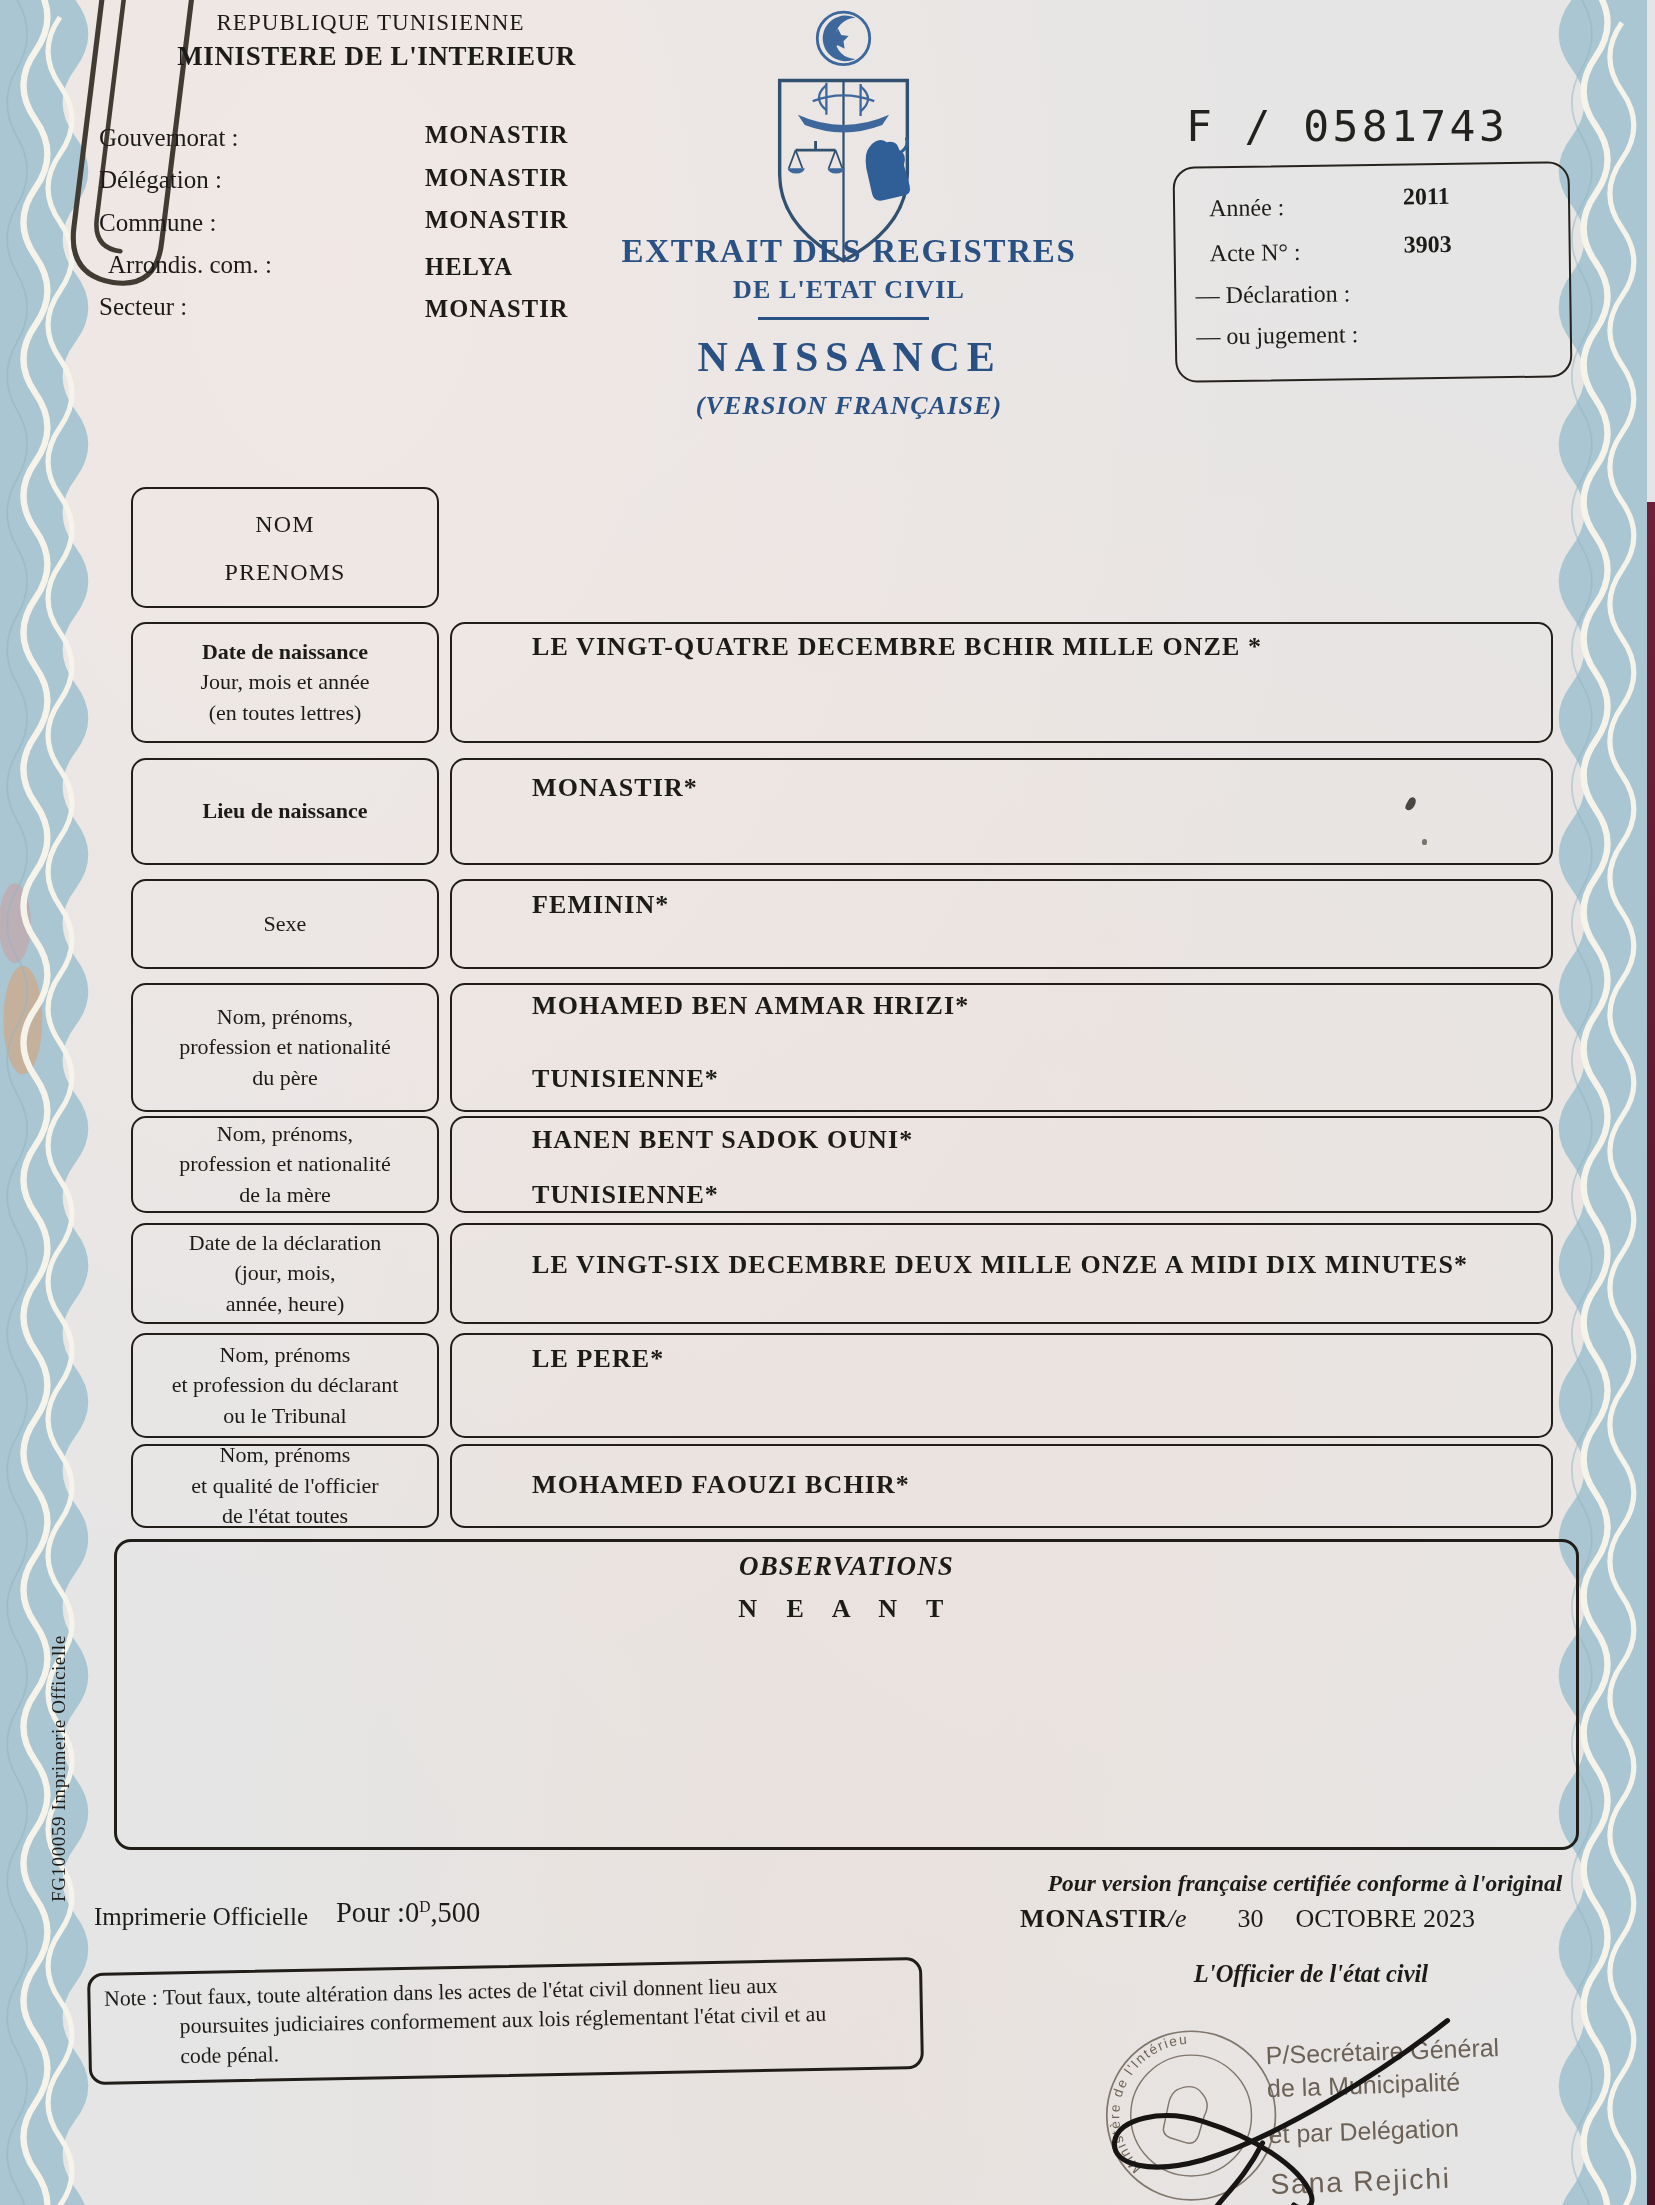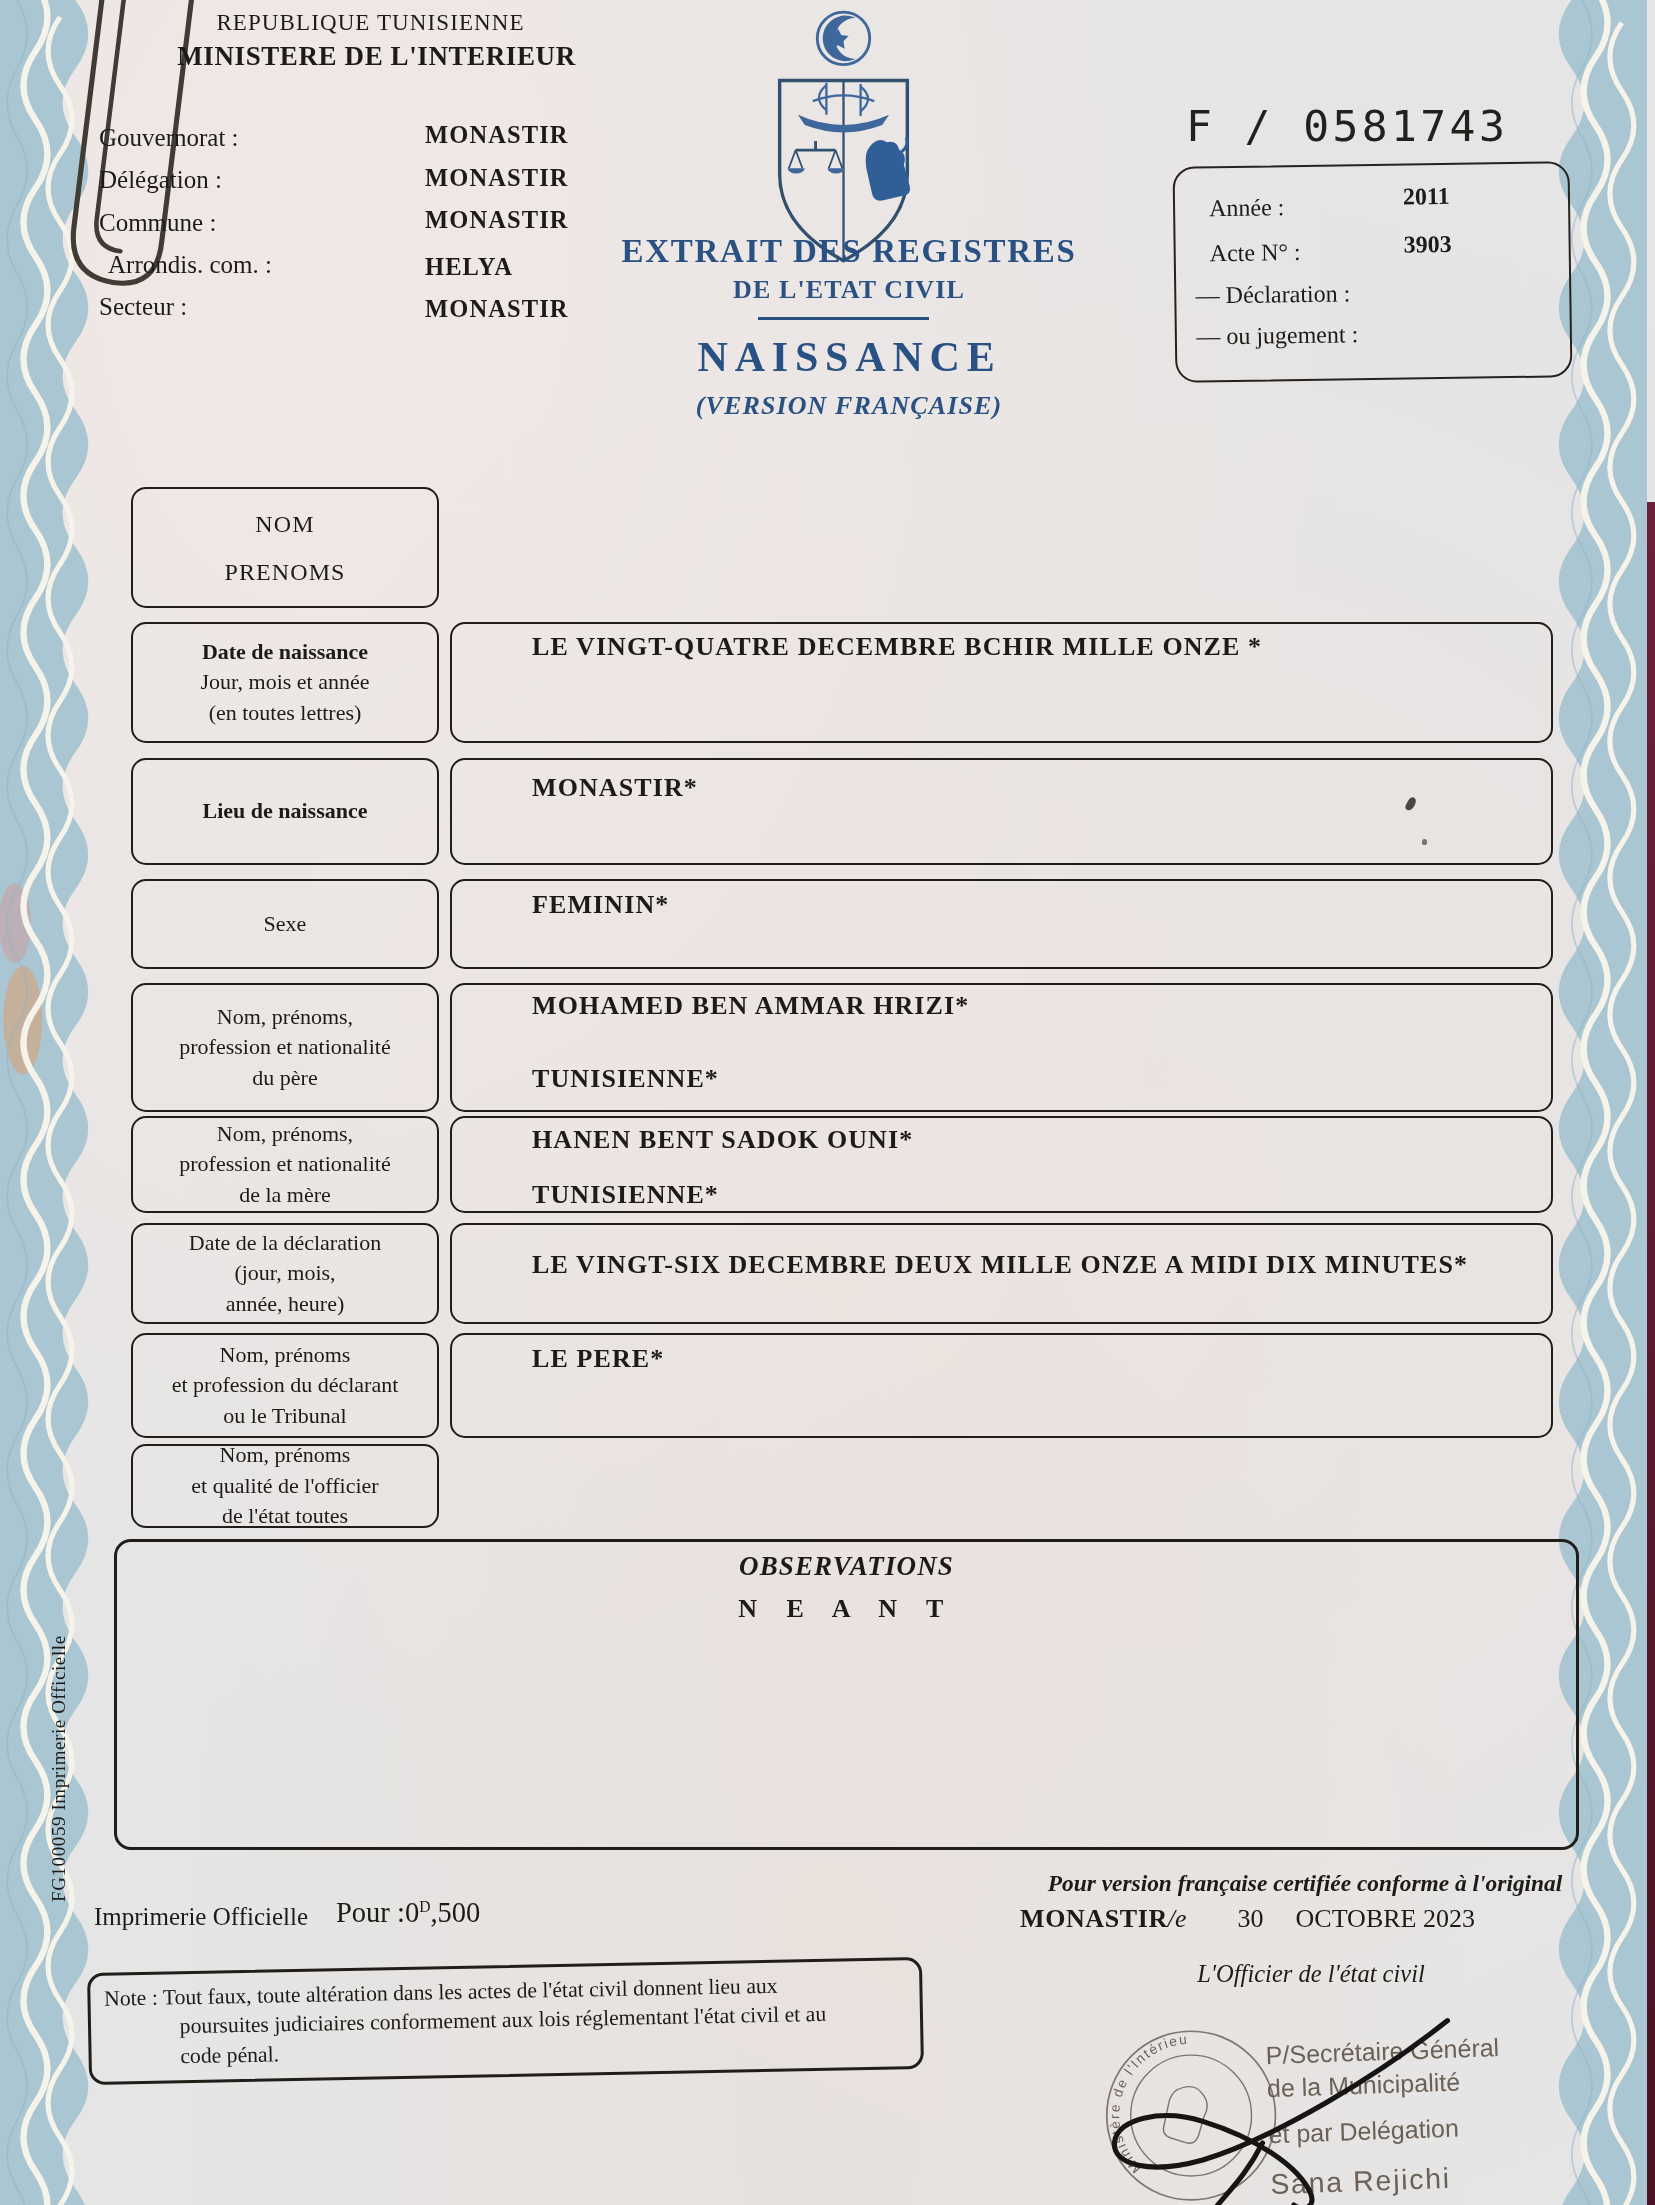--- a/index.html
+++ b/index.html
@@ -52,21 +52,21 @@
   .imprimerie{left:94px;top:1903px;font-size:25px;}
   .prix{left:336px;top:1897px;font-size:28.5px;}
   .prix sup{font-size:0.55em;}
 
   .cert1{left:1020px;top:1870px;width:570px;text-align:center;font-size:23.4px;font-weight:bold;font-style:italic;}
   .cert2{left:1020px;top:1904px;width:513px;font-size:26px;}
   .cert2 .place{font-weight:bold;letter-spacing:0.6px;}
   .cert2 .sfx{font-style:italic;}
   .cert2 .day{margin-left:51px;}
   .cert2 .my{margin-left:32px;}
-  .officer{left:1117px;top:1960px;width:388px;text-align:center;font-size:24.5px;font-weight:normal;font-style:italic;}
+  .officer{left:1117px;top:1960px;width:388px;text-align:center;font-size:24.5px;font-weight:bold;font-style:italic;}
 
   .notebox{left:88px;top:1965px;width:835px;height:112px;border:3.4px solid #211e1a;border-radius:16px;
            transform:rotate(-1.1deg);box-sizing:border-box;padding:9px 13.7px;font-size:21.7px;line-height:1.35;}
   .notebox .cont{padding-left:75px;display:block;}
 
   .stamp-text{left:1268px;top:2033px;width:353px;font-family:"Liberation Sans","DejaVu Sans",sans-serif;
               color:#6b6156;font-size:25px;line-height:1.32;transform:rotate(-2deg);}
   .stamp-text .nm{display:block;margin-top:15px;font-size:28.5px;letter-spacing:1.7px;}
   .stamp-text .dl{display:block;margin-top:12.5px;}
 
@@ -216,20 +216,23 @@
   </div>
   <div class="val" style="top:1333px;height:105px;">
     <span style="top:9px;">LE PERE*</span>
   </div>
 
   <div class="lbl" style="top:1444px;height:84px;">
     <span>Nom, prénoms</span>
     <span>et qualité de l'officier</span>
     <span>de l'état toutes</span>
   </div>
+  <div class="val" style="top:1444px;height:84px;">
+    <span style="top:24px;">MOHAMED FAOUZI BCHIR*</span>
+  </div>
 
   <div class="abs obsbox">
     <div class="obs-title">OBSERVATIONS</div>
     <div class="obs-value">N E A N T</div>
   </div>
 
   <div class="abs sidecode">FG100059  Imprimerie Officielle</div>
 
   <div class="abs imprimerie">Imprimerie Officielle</div>
   <div class="abs prix"><span>Pour :0</span><sup>D</sup><span>,500</span></div>

